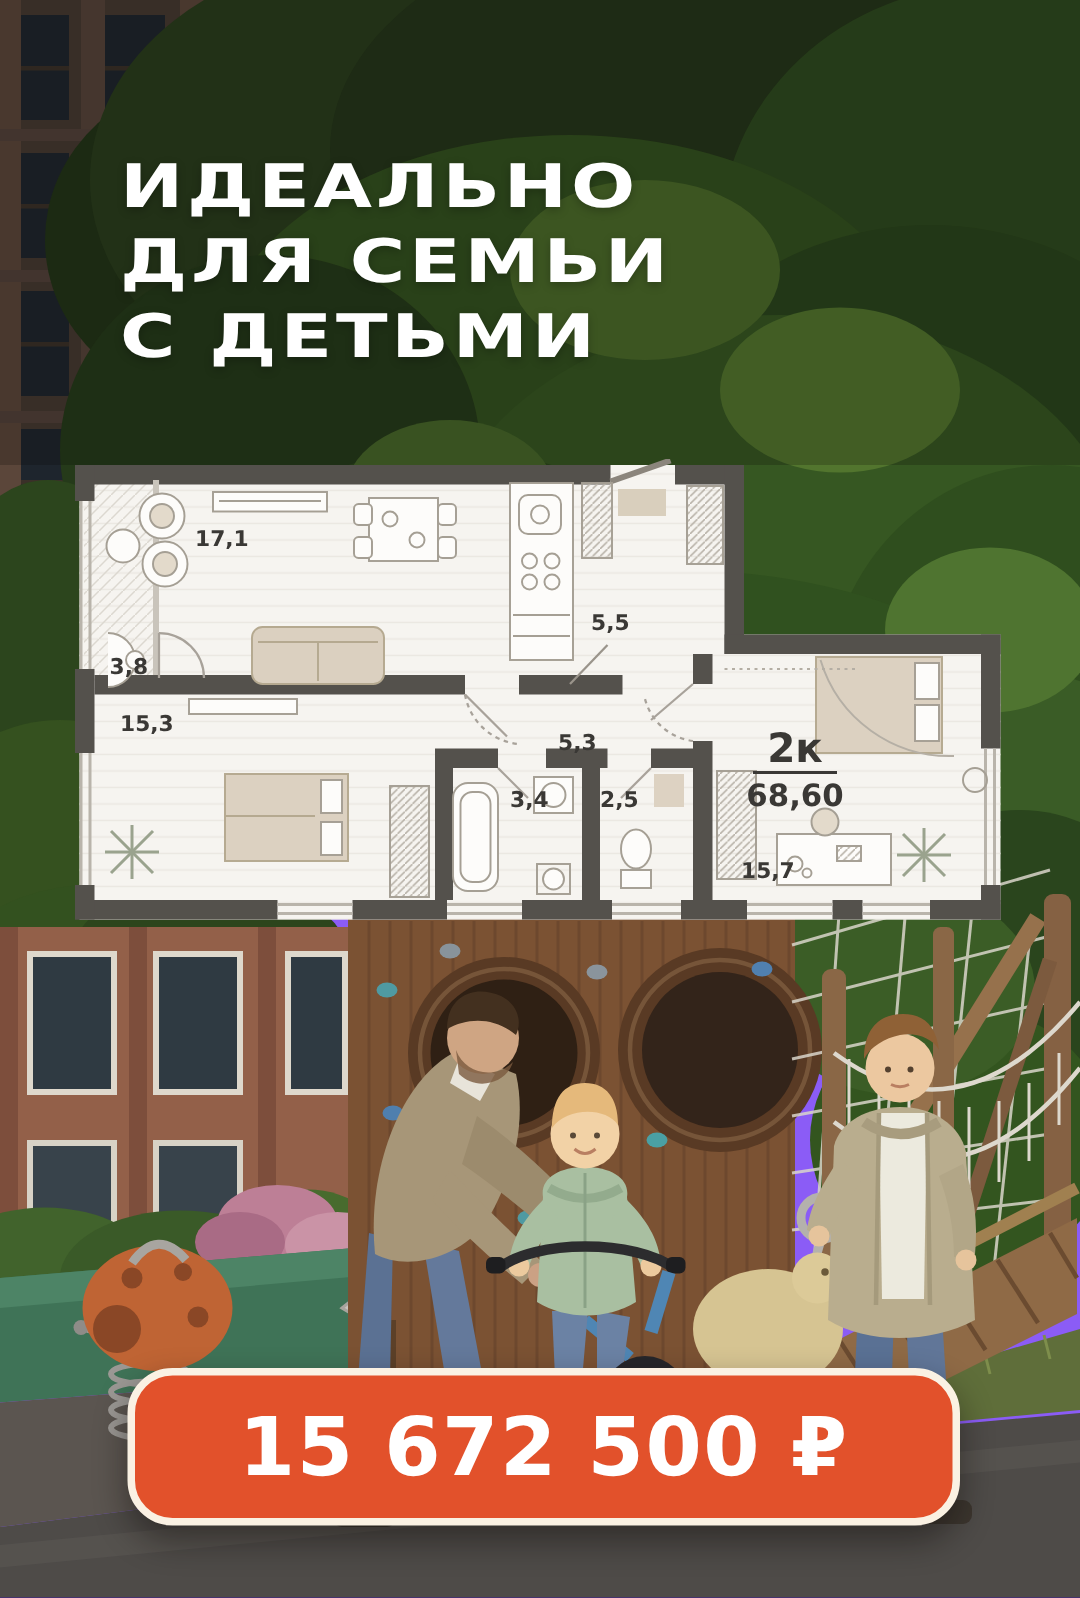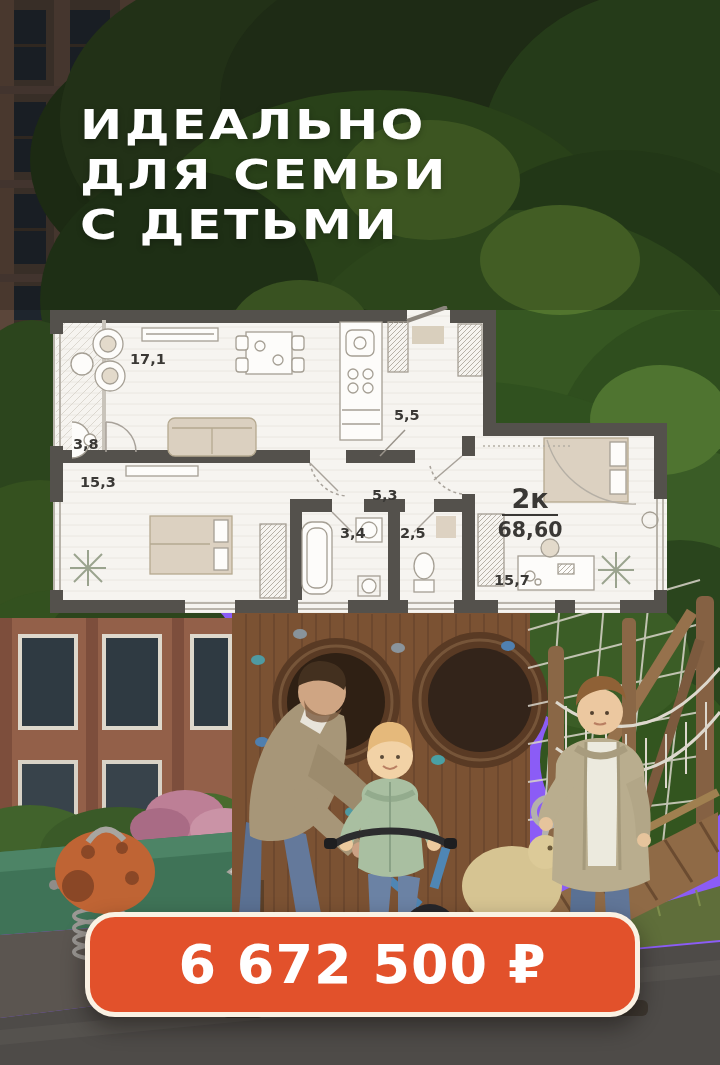--- a/index.html
+++ b/index.html
@@ -460,16 +460,16 @@
       <text class="arealbl" x="290" y="232">3,4</text>
       <text class="arealbl" x="350" y="232">2,5</text>
       <text class="arealbl" x="444" y="279">15,7</text>
       <text class="biglbl" x="480" y="202" text-anchor="middle">2к</text>
       <line x1="452" y1="209" x2="508" y2="209" stroke="#3a3835" stroke-width="2"></line>
       <text class="midlbl" x="480" y="231" text-anchor="middle">68,60</text>
     </g>
   </svg>
 
   <div class="price">
-    <span>6 672 500 ₽</span>
+    <span>15 672 500 ₽</span>
   </div>
 
 </div>
 
 </body></html>

